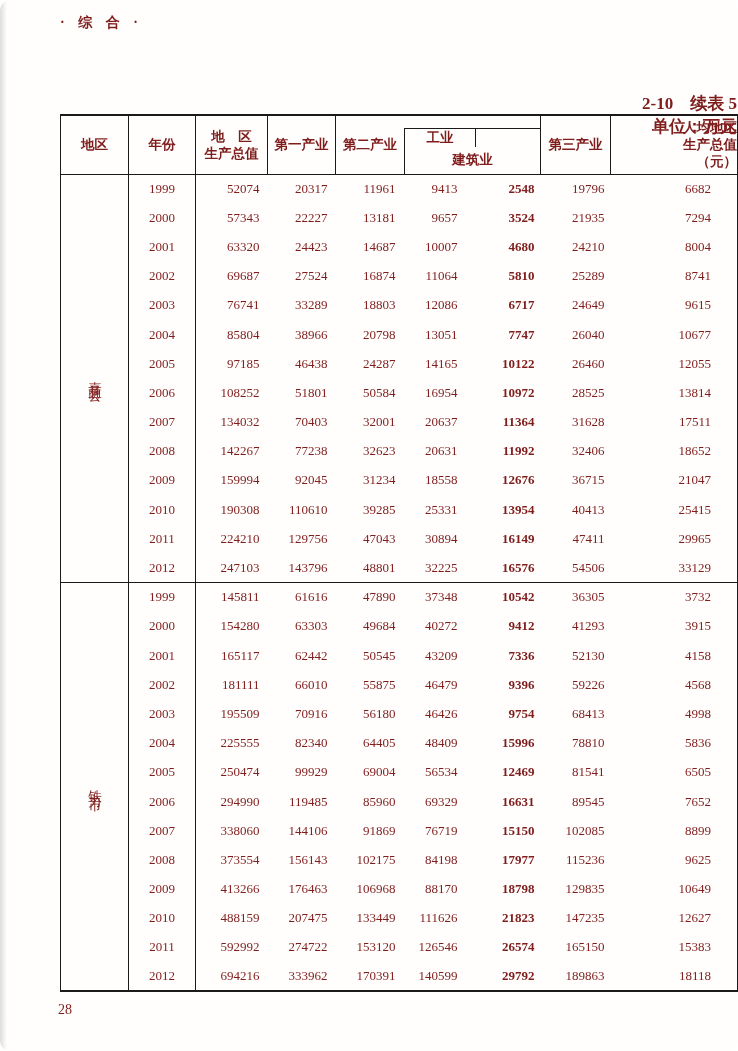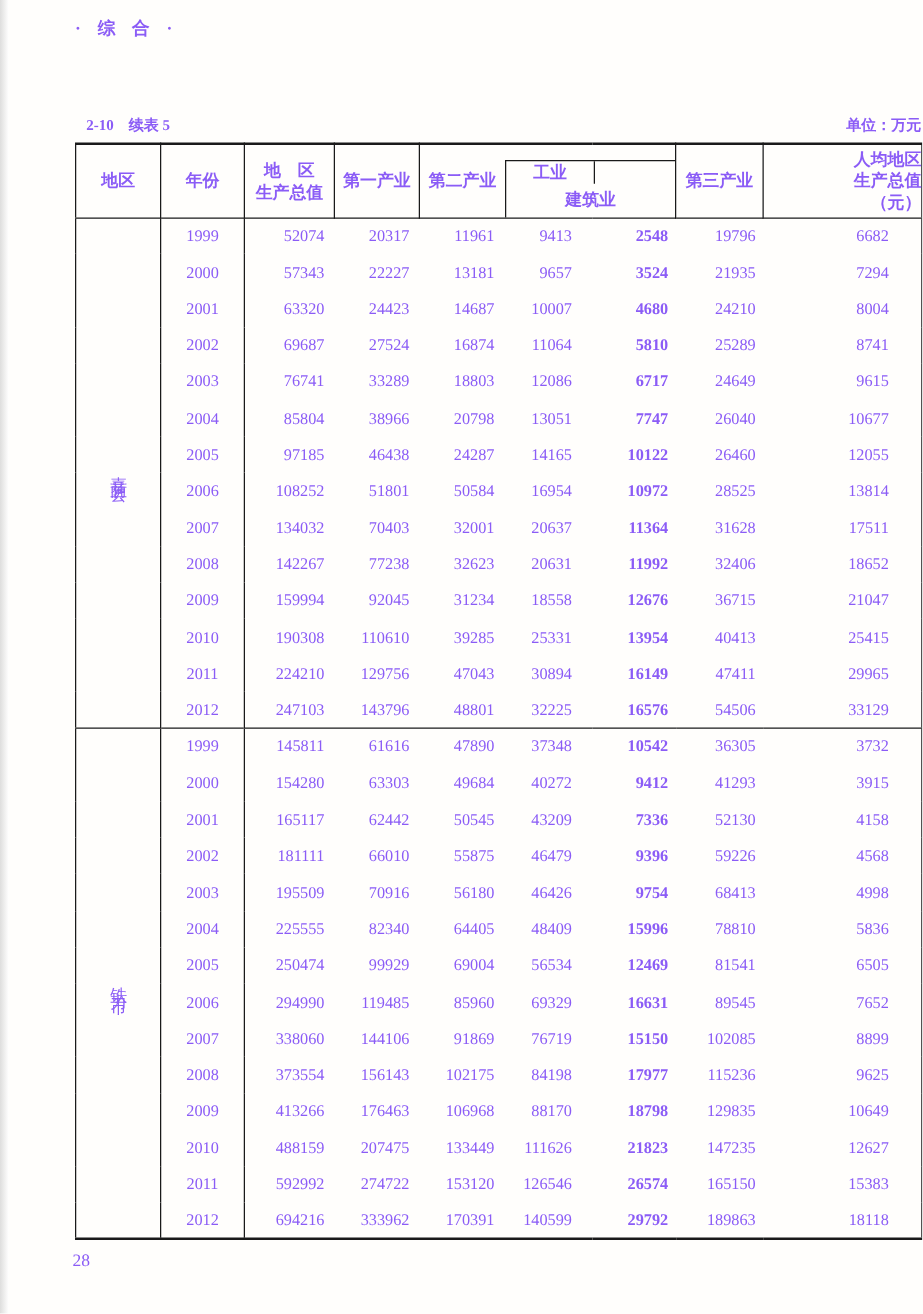--- a/index.html
+++ b/index.html
@@ -2,36 +2,37 @@
 <html><head>
 <meta charset="utf-8">
 <title>2-10 续表5</title>
 <style>
   html,body { margin:0; padding:0; background:#ffffff; }
   .page {
     position:relative;
     width:738px; height:1051px;
     background:#fffefc;
     font-family:"Liberation Serif","DejaVu Serif",serif;
-    color:#8b5cf6;
+    color:#7f1d1d;
     overflow:hidden;
+    border-radius:10px;
   }
   .scan-edge {
     position:absolute; left:0; top:0; width:7px; height:100%;
     background:linear-gradient(90deg,#cccccc,#ffffff);
     opacity:.65;
   }
   .corner-mark {
     position:absolute; left:60px; top:14px;
     font-size:14px; font-weight:600; letter-spacing:5px;
   }
   .caption-row {
     position:absolute; left:60px; top:92px; width:677px;
     display:flex; justify-content:space-between; align-items:flex-end;
-    font-size:12px; font-weight:600;
+    font-size:17px; font-weight:600;flex-direction:column;
   }
   .table-code { padding-left:9px; }
 
   table.stats {
     position:absolute; left:60px; top:114px; width:677px;
     border-collapse:collapse; table-layout:fixed;
     border:1.3px solid #1a1a1a;
     border-top-width:2.4px; border-bottom-width:2.4px;
   }
   thead tr { height:59px; }

